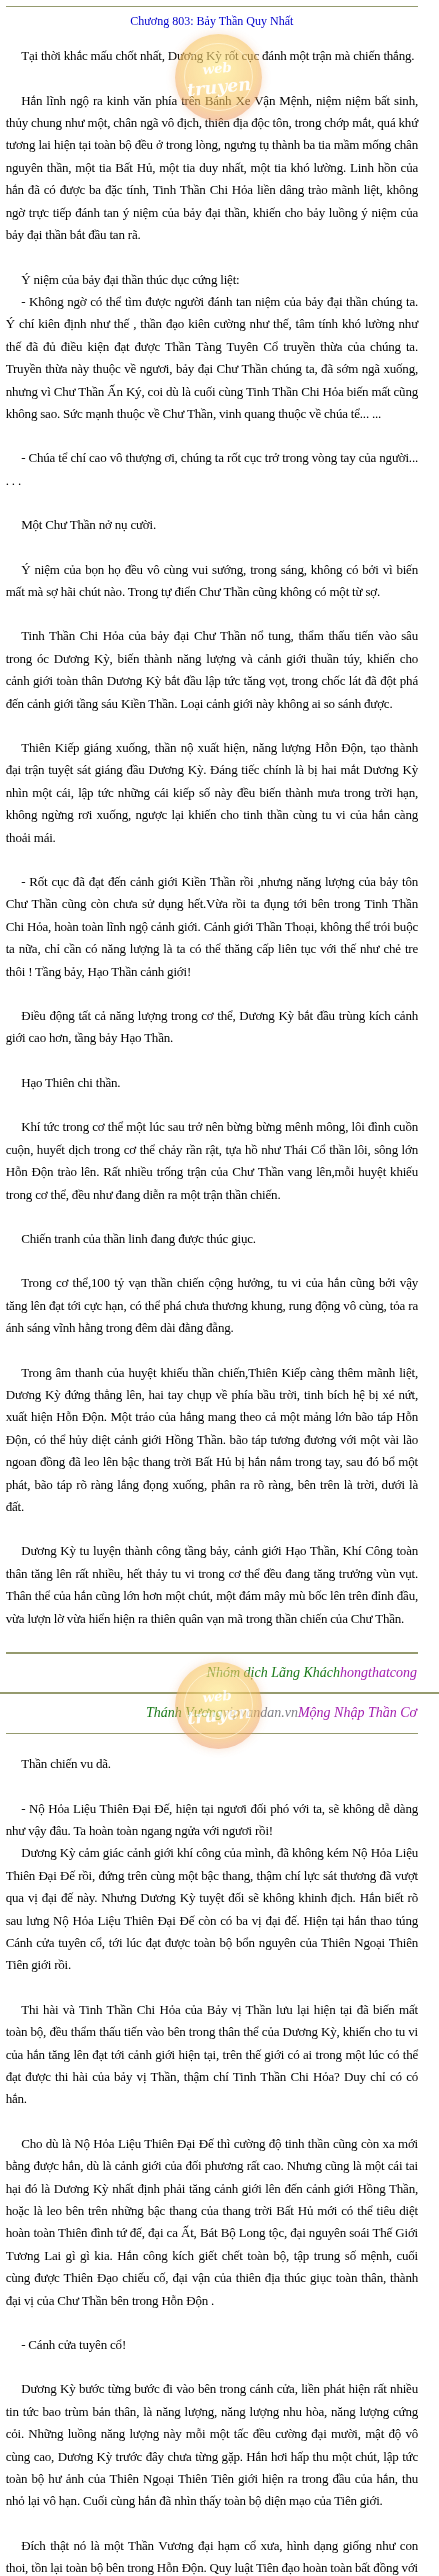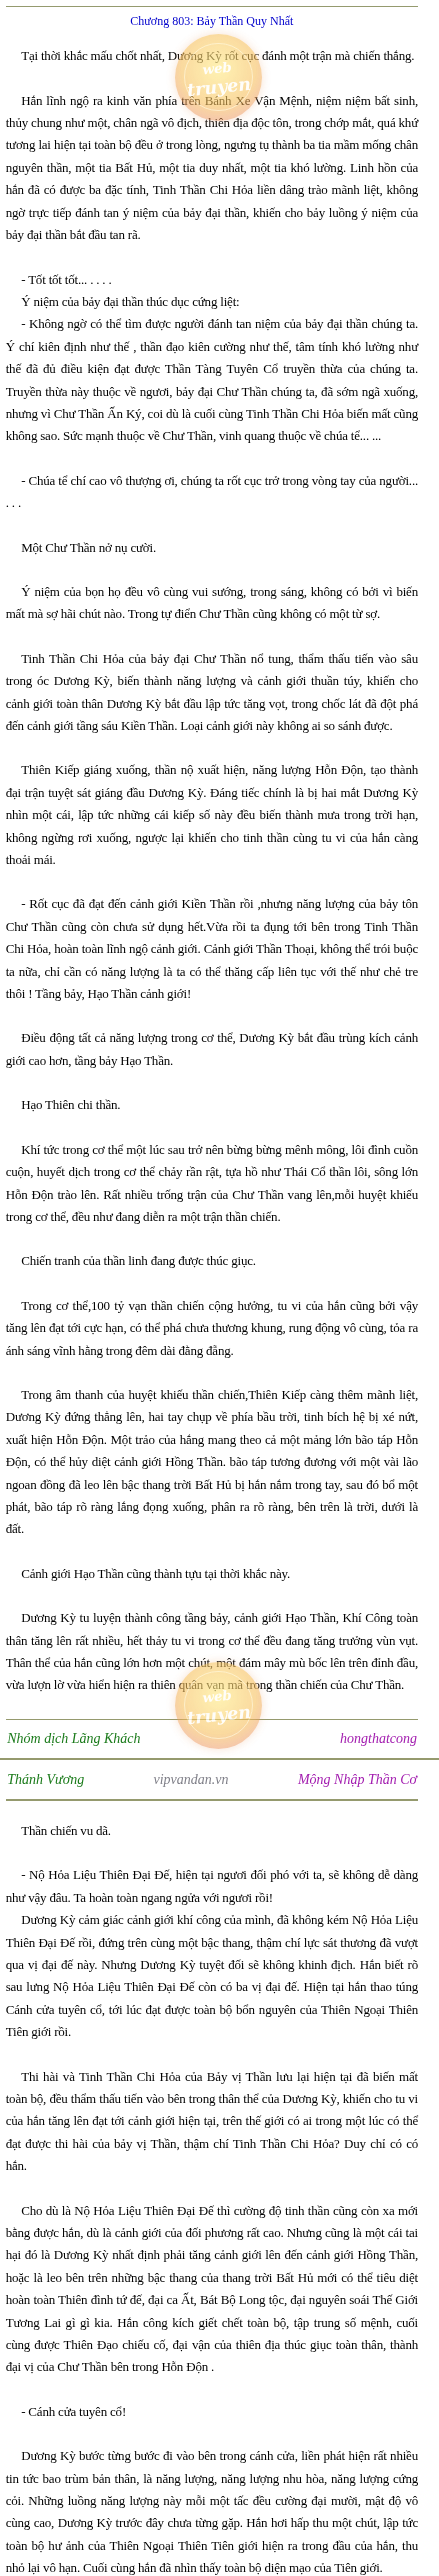--- a/index.html
+++ b/index.html
@@ -28,21 +28,21 @@
     text-indent: 15.5px;
     margin: 0 0 22px 0;
     letter-spacing: -0.2px;
   }
   .para.tight { margin-bottom: 0; }
 
   .pagebreak { margin: 5.2px -21px 19px -5.7px; width: 439px; }
   .pb-rule { height: 1.5px; background: #959a6e; margin: 0 21px 0 5.7px; }
   .pb-rule.full { margin: 0; height: 2.1px; }
   .pb-row {
-    display: flex; justify-content: space-between; align-items: center;
+    display: flex; justify-content: flex-end; align-items: center;
     height: 38px; padding: 0 22px 0 7.2px; box-sizing: border-box;
     font-family: "Liberation Serif", "DejaVu Serif", serif;
     font-style: italic; font-size: 14px;
   }
   .pb-row.second { height: 39px; }
   .green { color: #1a7a1a; }
   .orange { color: #a21caf; }
   .gray { color: #7f7f88; font-family: Liberation Serif, serif; }
 
   .watermark {
@@ -70,36 +70,34 @@
 </head>
 <body>
 
 <div class="page">
 
   <div class="top-rule"></div>
   <h1 class="chapter-title">Chương 803: Bảy Thần Quy Nhất</h1>
 
   <p class="para">Tại thời khắc mấu chốt nhất, Dương Kỳ rốt cục đánh một trận mà chiến thắng.</p>
   <p class="para">Hắn lĩnh ngộ ra kinh văn phía trên Bánh Xe Vận Mệnh, niệm niệm bất sinh, thủy chung như một, chân ngã vô địch, thiên địa độc tôn, trong chớp mắt, quá khứ tương lai hiện tại toàn bộ đều ở trong lòng, ngưng tụ thành ba tia mầm mống chân nguyên thần, một tia Bất Hủ, một tia duy nhất, một tia khó lường. Linh hồn của hắn đã có được ba đặc tính, Tinh Thần Chi Hỏa liền dâng trào mãnh liệt, không ngờ trực tiếp đánh tan ý niệm của bảy đại thần, khiến cho bảy luồng ý niệm của bảy đại thần bắt đầu tan rã.</p>
-  <p class="para tight">- Tốt tốt tốt... . . . .</p>
   <p class="para tight">Ý niệm của bảy đại thần thúc dục cứng liệt:</p>
   <p class="para">- Không ngờ có thể tìm được người đánh tan niệm của bảy đại thần chúng ta. Ý chí kiên định như thế , thần đạo kiên cường như thế, tâm tính khó lường như thế đã đủ điều kiện đạt được Thần Tàng Tuyên Cổ truyền thừa của chúng ta. Truyền thừa này thuộc về ngươi, bảy đại Chư Thần chúng ta, đã sớm ngã xuống, nhưng vì Chư Thần Ấn Ký, coi dù là cuối cùng Tinh Thần Chi Hỏa biến mất cũng không sao. Sức mạnh thuộc về Chư Thần, vinh quang thuộc về chúa tể... ...</p>
   <p class="para">- Chúa tể chí cao vô thượng ơi, chúng ta rốt cục trở trong vòng tay của người... . . .</p>
   <p class="para">Một Chư Thần nở nụ cười.</p>
   <p class="para">Ý niệm của bọn họ đều vô cùng vui sướng, trong sáng, không có bởi vì biến mất mà sợ hãi chút nào. Trong tự điển Chư Thần cũng không có một từ sợ.</p>
   <p class="para">Tinh Thần Chi Hỏa của bảy đại Chư Thần nổ tung, thẩm thấu tiến vào sâu trong óc Dương Kỳ, biến thành năng lượng và cảnh giới thuần túy, khiến cho cảnh giới toàn thân Dương Kỳ bắt đầu lập tức tăng vọt, trong chốc lát đã đột phá đến cảnh giới tầng sáu Kiền Thần. Loại cảnh giới này không ai so sánh được.</p>
   <p class="para">Thiên Kiếp giáng xuống, thần nộ xuất hiện, năng lượng Hỗn Độn, tạo thành đại trận tuyệt sát giáng đầu Dương Kỳ. Đáng tiếc chính là bị hai mắt Dương Kỳ nhìn một cái, lập tức những cái kiếp số này đều biến thành mưa trong trời hạn, không ngừng rơi xuống, ngược lại khiến cho tinh thần cùng tu vi của hắn càng thoải mái.</p>
   <p class="para">- Rốt cục đã đạt đến cảnh giới Kiền Thần rồi ,nhưng năng lượng của bảy tôn Chư Thần cũng còn chưa sử dụng hết.Vừa rồi ta đụng tới bên trong Tinh Thần Chi Hỏa, hoàn toàn lĩnh ngộ cảnh giới. Cảnh giới Thần Thoại, không thể trói buộc ta nữa, chỉ cần có năng lượng là ta có thể thăng cấp liên tục với thế như chẻ tre thôi ! Tầng bảy, Hạo Thần cảnh giới!</p>
   <p class="para">Điều động tất cả năng lượng trong cơ thể, Dương Kỳ bắt đầu trùng kích cảnh giới cao hơn, tầng bảy Hạo Thần.</p>
   <p class="para">Hạo Thiên chi thần.</p>
   <p class="para">Khí tức trong cơ thể một lúc sau trở nên bừng bừng mênh mông, lôi đình cuồn cuộn, huyết dịch trong cơ thể chảy rần rật, tựa hồ như Thái Cổ thần lôi, sông lớn Hỗn Độn trào lên. Rất nhiều trống trận của Chư Thần vang lên,mỗi huyệt khiếu trong cơ thể, đều như đang diễn ra một trận thần chiến.</p>
   <p class="para">Chiến tranh của thần linh đang được thúc giục.</p>
   <p class="para">Trong cơ thể,100 tỷ vạn thần chiến cộng hưởng, tu vi của hắn cũng bởi vậy tăng lên đạt tới cực hạn, có thể phá chưa thương khung, rung động vô cùng, tỏa ra ánh sáng vĩnh hằng trong đêm dài đằng đẵng.</p>
   <p class="para">Trong âm thanh của huyệt khiếu thần chiến,Thiên Kiếp càng thêm mãnh liệt, Dương Kỳ đứng thẳng lên, hai tay chụp về phía bầu trời, tinh bích hệ bị xé nứt, xuất hiện Hỗn Độn. Một trảo của hắng mang theo cả một mảng lớn bão táp Hỗn Độn, có thể hủy diệt cảnh giới Hồng Thần. bão táp tương đương với một vài lão ngoan đồng đã leo lên bậc thang trời Bất Hủ bị hắn nắm trong tay, sau đó bổ một phát, bão táp rõ ràng lắng đọng xuống, phân ra rõ ràng, bên trên là trời, dưới là đất.</p>
-  <p class="para">Cảnh giới Hạo Thần cũng thành tựu tại thời khắc này.</p>
   <p class="para">Dương Kỳ tu luyện thành công tầng bảy, cảnh giới Hạo Thần, Khí Công toàn thân tăng lên rất nhiều, hết thảy tu vi trong cơ thể đều đang tăng trưởng vùn vụt. Thân thể của hắn cũng lớn hơn một chút, một đám mây mù bốc lên trên đỉnh đầu, vừa lượn lờ vừa hiển hiện ra thiên quân vạn mã trong thần chiến của Chư Thần.</p>
 
   <div class="pagebreak">
     <div class="pb-rule"></div>
     <div class="pb-row">
       <span class="green">Nhóm dịch Lãng Khách</span>
       <span class="orange">hongthatcong</span>
     </div>
     <div class="pb-rule full"></div>
     <div class="pb-row second">

